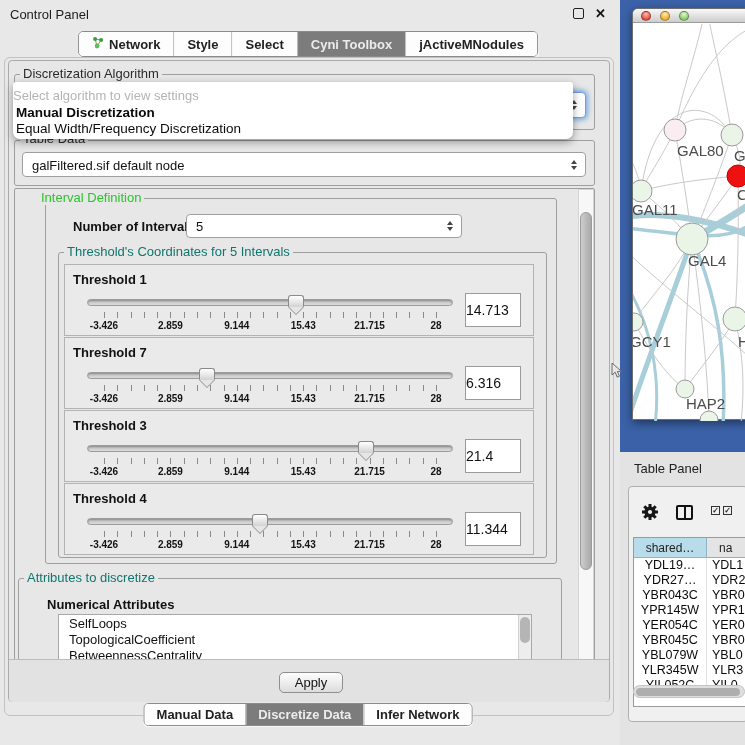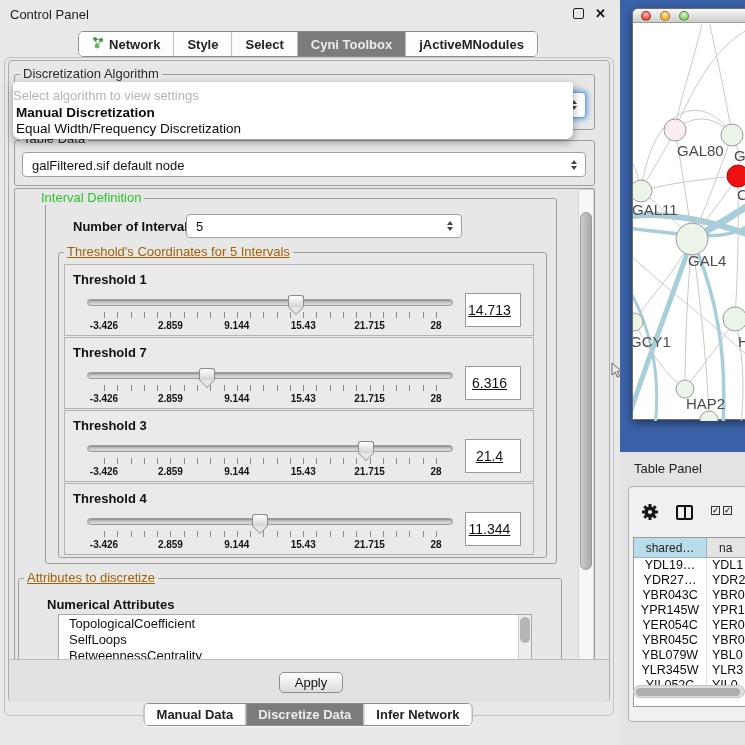--- a/index.html
+++ b/index.html
@@ -26,21 +26,21 @@
 
   .content-panel { position:absolute; left:8px; top:60px; width:602px; height:642px;
     background:#e7e7e7; border:1px solid #ababab; border-radius:4px; }
   .outer-pane { position:absolute; left:4px; top:57px; width:610px; height:659px;
     border:1px solid #c2c2c2; border-radius:6px; }
 
   .groupbox { position:absolute; border:1px solid #9e9e9e; border-radius:3px; }
   .grouplabel { position:absolute; font-size:13px; line-height:14px; background:#e7e7e7; padding:0 3px;
     color:#2b2b2b; white-space:nowrap; }
   .lbl-green { color:#2cc42c; }
-  .lbl-blue { color:#a16207;text-decoration:underline; }
+  .lbl-blue { color:#0f766e; }
 
   .combobox { position:absolute; background:#fff; border:1px solid #9f9f9f; border-radius:4px;
     font-size:13px; color:#111; }
   .combobox .cb-text { position:absolute; left:9px; top:50%; transform:translateY(-50%); white-space:nowrap; }
   .stepper { position:absolute; right:8px; top:50%; transform:translateY(-50%); }
   .stepper i { display:block; width:0; height:0; border-left:3.5px solid transparent; border-right:3.5px solid transparent; }
   .stepper .up { border-bottom:4.5px solid #444; margin-bottom:2px; }
   .stepper .dn { border-top:4.5px solid #444; }
   .focus-ring { box-shadow:0 0 5px 2px rgba(105,160,225,.85); border-color:#6f9fd8; }
 
@@ -59,21 +59,21 @@
     background:linear-gradient(#b9b9b9,#dedede); box-shadow:inset 0 1px 2px rgba(0,0,0,.25); }
   .tick { position:absolute; top:17px; width:1px; height:6px; background:#8a8a8a; }
   .tlabel { position:absolute; top:25px; transform:translateX(-50%); font-size:10px; font-weight:bold; color:#141414; }
   .thumb { position:absolute; top:0; width:16px; height:12px; background:linear-gradient(#ffffff,#d2d2d2);
     border:1px solid #8a8a8a; border-bottom:none; border-radius:3px 3px 1px 1px; }
   .thumb::before { content:""; position:absolute; top:100%; left:-1px; border-left:8px solid transparent;
     border-right:8px solid transparent; border-top:8px solid #8a8a8a; }
   .thumb::after { content:""; position:absolute; top:100%; left:0; border-left:7px solid transparent;
     border-right:7px solid transparent; border-top:7px solid #e6e6e6; }
   .valbox { position:absolute; left:400px; top:28px; width:56px; height:34px; background:#fff;
-    border:1px solid #9a9a9a; font-size:14px; color:#111; text-align:center; line-height:32px; padding-right:7px;text-decoration:underline; }
+    border:1px solid #9a9a9a; font-size:14px; color:#111; text-align:left; line-height:32px; padding-right:7px; }
 
   .listbox { position:absolute; left:58px; top:614px; width:474px; height:60px; background:#fff; border:1px solid #a8a8a8; }
   .list-item { height:15px; line-height:15px; font-size:13px; color:#111; padding-left:10px; margin-top:1px; white-space:nowrap; }
   .list-sb { position:absolute; right:0; top:0; bottom:0; width:13px; background:#ededed; border-left:1px solid #cfcfcf; }
   .list-sb .thumb2 { position:absolute; left:1px; top:2px; width:10px; height:26px; background:#b5b5b5; border-radius:6px; }
 
   .main-sb { position:absolute; left:578px; top:189px; width:16px; height:471px; background:#f7f7f7; border:1px solid #d4d4d4; }
   .main-sb .thumb2 { position:absolute; left:1px; top:22px; width:12px; height:358px; border-radius:7px;
     background:linear-gradient(to right,#cdcdcd,#a9a9a9); border:1px solid #9b9b9b; }
 
@@ -357,22 +357,22 @@
           </div>
           <div class="valbox">11.344</div>
         </div>
       </div>
 
     <div class="groupbox" style="left:18px; top:578px; width:544px; height:88px;"></div>
     <span class="grouplabel lbl-blue" style="left:24px; top:571px;">Attributes to discretize</span>
     <span class="abs bold13" style="left:47px; top:597px;">Numerical Attributes</span>
     <div class="listbox">
       <div id="attrItems">
+          <div class="list-item">SelfLoops</div>
           <div class="list-item">TopologicalCoefficient</div>
-          <div class="list-item">SelfLoops</div>
           <div class="list-item">BetweennessCentrality</div>
         </div>
       <div class="list-sb">
         <div class="thumb2"></div>
       </div>
     </div>
 
     <div class="apply-bar">
       <div class="apply-btn">Apply</div>
     </div>

